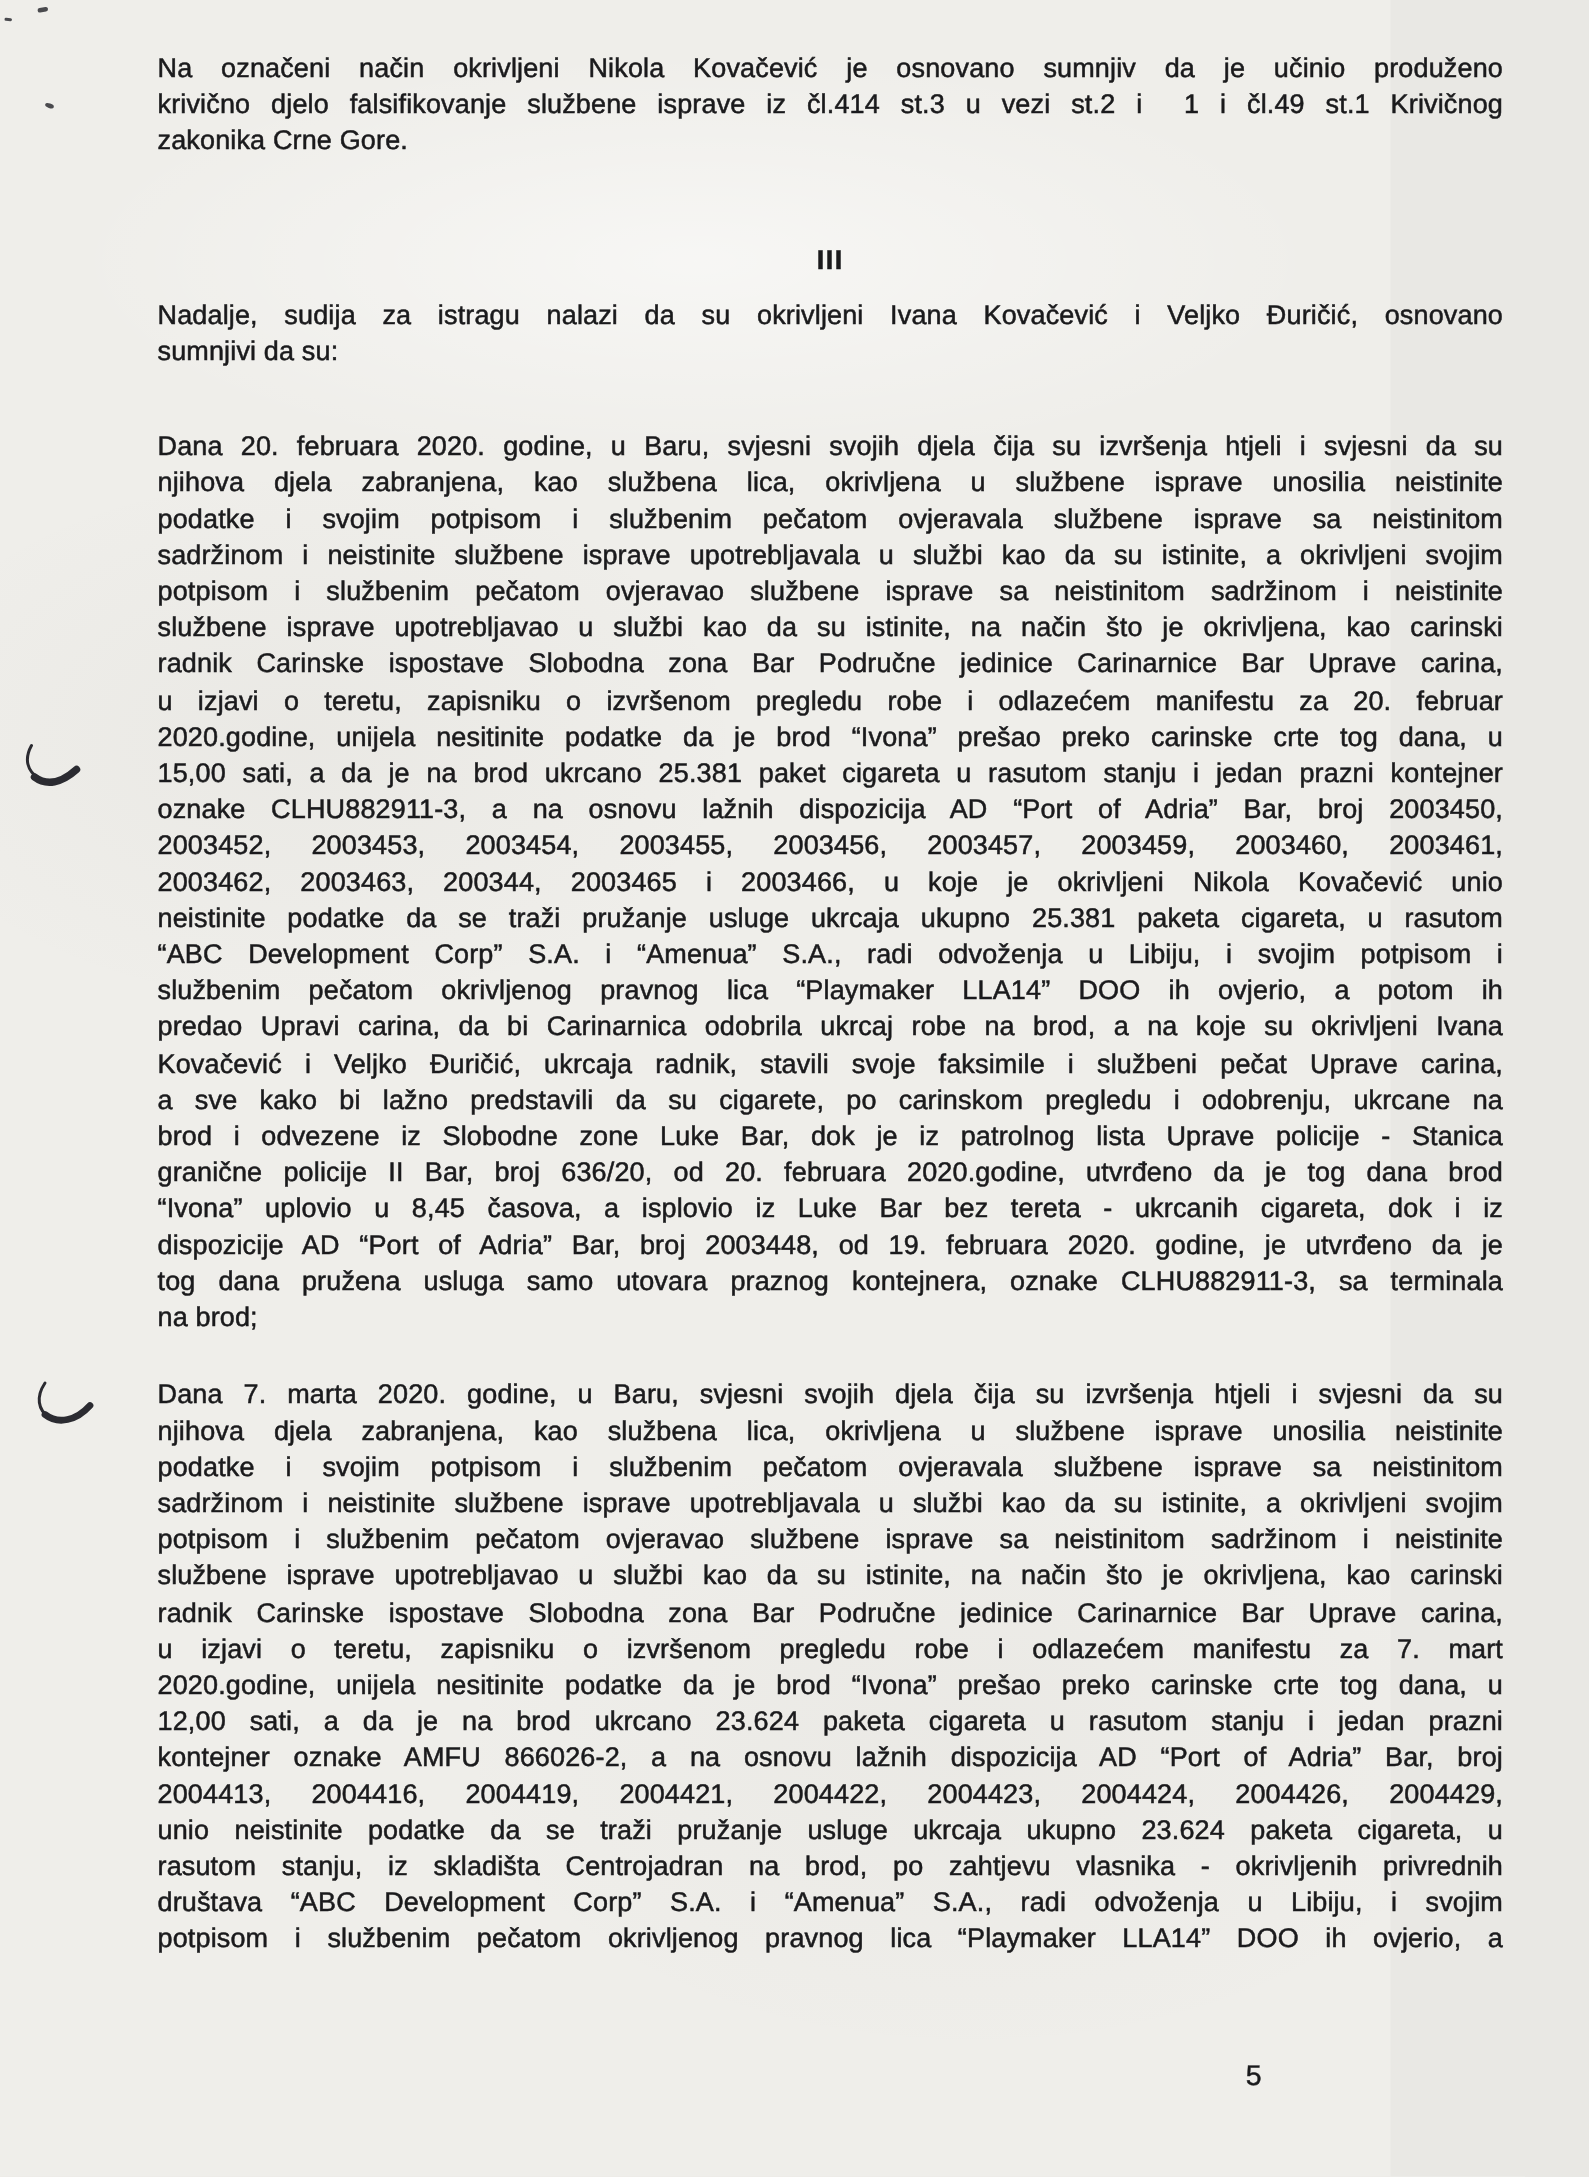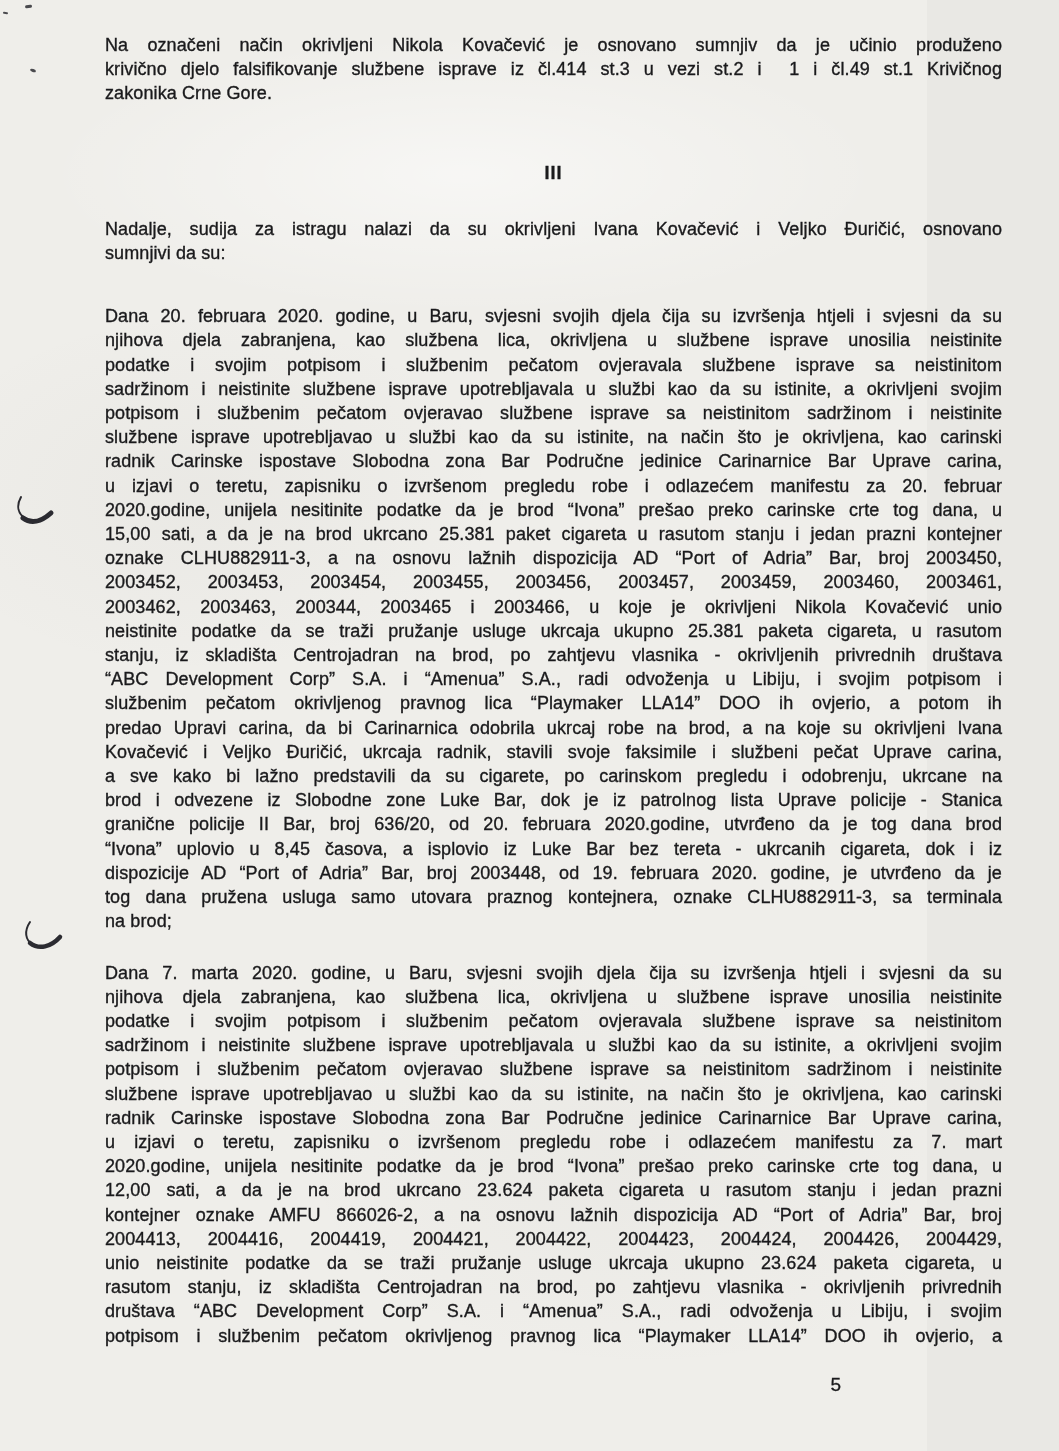--- a/index.html
+++ b/index.html
@@ -22,21 +22,21 @@
     font-size:18px;line-height:24.2px;
     letter-spacing:0.1px;
     -webkit-text-stroke:0.35px #1a1a1c;
   }
   .tline{text-align:justify;text-align-last:justify;white-space:normal;}
   .tline.tlast{text-align-last:left;}
   .heading{
     margin-top:55px;text-align:center;font-weight:bold;
     letter-spacing:1px;
   }
-  .para.nadalje{margin-top:32px;}
+  .para.nadalje{margin-top:13px;}
   .para.feb{margin-top:39px;}
   .para.mart{margin-top:27px;}
   .pagenum{
     position:absolute;top:1374px;right:86px;
     font-size:19px;-webkit-text-stroke:0.3px #1a1a1c;
   }
   .mark{position:absolute;}
   .mark1{left:13px;top:494px;}
   .mark2{left:21px;top:920px;}
   .speck{position:absolute;background:#4a4a4e;border-radius:2px;}
@@ -86,21 +86,20 @@
         <div class="tline">potpisom i službenim pečatom ovjeravao službene isprave sa neistinitom sadržinom i neistinite</div>
         <div class="tline">službene isprave upotrebljavao u službi kao da su istinite, na način što je okrivljena, kao carinski</div>
         <div class="tline">radnik Carinske ispostave Slobodna zona Bar Područne jedinice Carinarnice Bar Uprave carina,</div>
         <div class="tline">u izjavi o teretu, zapisniku o izvršenom pregledu robe i odlazećem manifestu za 20. februar</div>
         <div class="tline">2020.godine, unijela nesitinite podatke da je brod “Ivona” prešao preko carinske crte tog dana, u</div>
         <div class="tline">15,00 sati, a da je na brod ukrcano 25.381 paket cigareta u rasutom stanju i jedan prazni kontejner</div>
         <div class="tline">oznake CLHU882911-3, a na osnovu lažnih dispozicija AD “Port of Adria” Bar, broj 2003450,</div>
         <div class="tline">2003452, 2003453, 2003454, 2003455, 2003456, 2003457, 2003459, 2003460, 2003461,</div>
         <div class="tline">2003462, 2003463, 200344, 2003465 i 2003466, u koje je okrivljeni Nikola Kovačević unio</div>
         <div class="tline">neistinite podatke da se traži pružanje usluge ukrcaja ukupno 25.381 paketa cigareta, u rasutom</div>
-        <div class="tline">stanju, iz skladišta Centrojadran na brod, po zahtjevu vlasnika - okrivljenih privrednih društava</div>
         <div class="tline">“ABC Development Corp” S.A. i “Amenua” S.A., radi odvoženja u Libiju, i svojim potpisom i</div>
         <div class="tline">službenim pečatom okrivljenog pravnog lica “Playmaker LLA14” DOO ih ovjerio, a potom ih</div>
         <div class="tline">predao Upravi carina, da bi Carinarnica odobrila ukrcaj robe na brod, a na koje su okrivljeni Ivana</div>
         <div class="tline">Kovačević i Veljko Đuričić, ukrcaja radnik, stavili svoje faksimile i službeni pečat Uprave carina,</div>
         <div class="tline">a sve kako bi lažno predstavili da su cigarete, po carinskom pregledu i odobrenju, ukrcane na</div>
         <div class="tline">brod i odvezene iz Slobodne zone Luke Bar, dok je iz patrolnog lista Uprave policije - Stanica</div>
         <div class="tline">granične policije II Bar, broj 636/20, od 20. februara 2020.godine, utvrđeno da je tog dana brod</div>
         <div class="tline">“Ivona” uplovio u 8,45 časova, a isplovio iz Luke Bar bez tereta - ukrcanih cigareta, dok i iz</div>
         <div class="tline">dispozicije AD “Port of Adria” Bar, broj 2003448, od 19. februara 2020. godine, je utvrđeno da je</div>
         <div class="tline">tog dana pružena usluga samo utovara praznog kontejnera, oznake CLHU882911-3, sa terminala</div>

